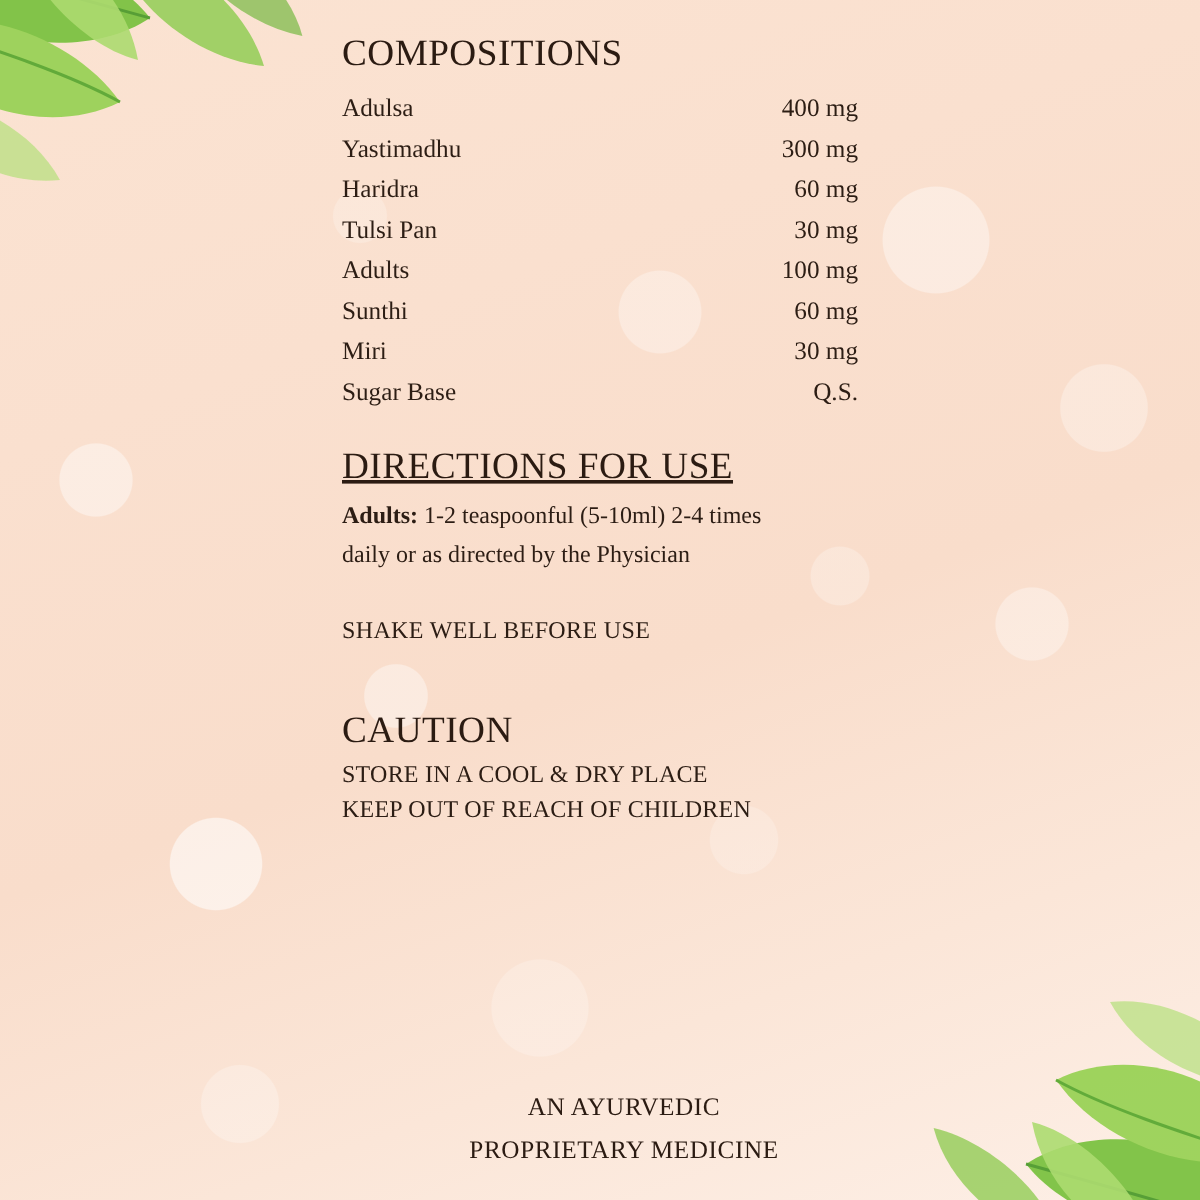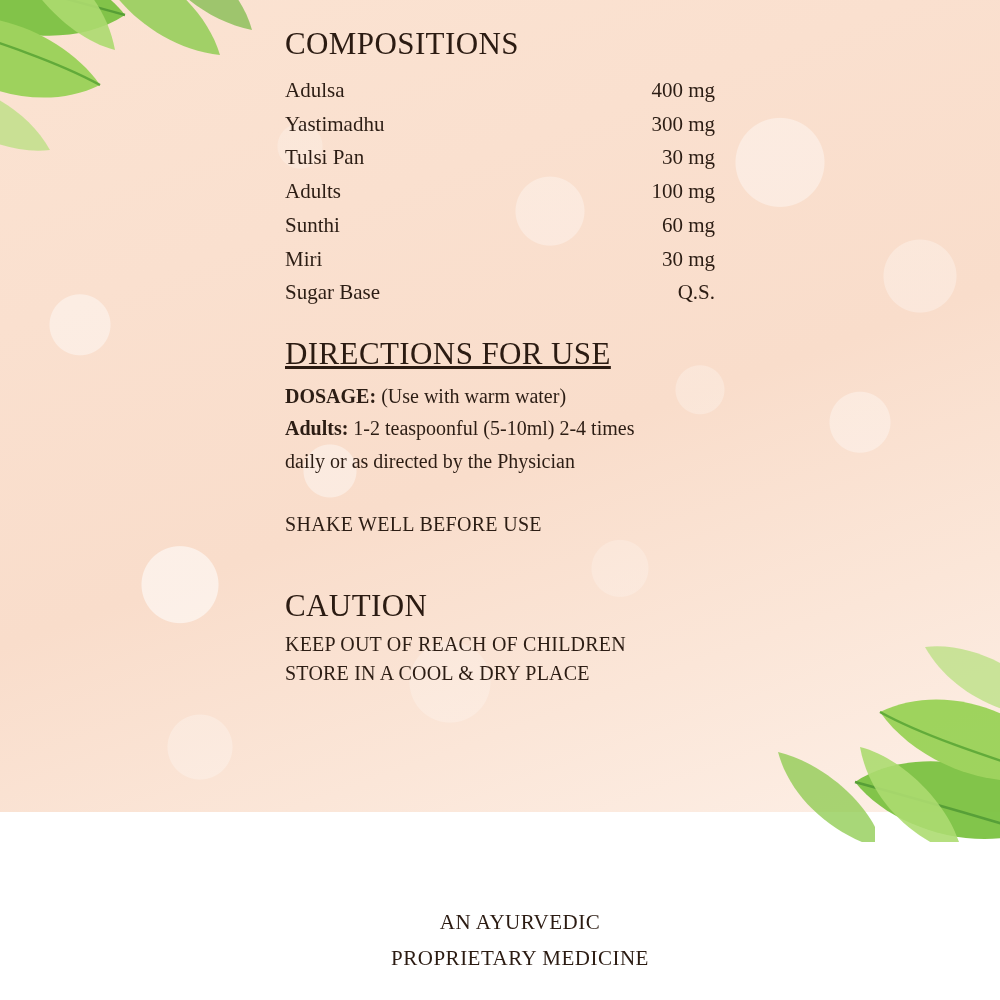--- a/index.html
+++ b/index.html
@@ -9,21 +9,21 @@
   body {
     width: 1000px;
     height: 1000px;
     overflow: hidden;
     font-family: "Liberation Serif", serif;
   }
 
   .label {
     position: relative;
     width: 1000px;
-    height: 812px;
+    height: 1000px;
     background:
       radial-gradient(circle at 18% 72%, rgba(255,255,255,0.55) 0 38px, rgba(255,255,255,0) 39px),
       radial-gradient(circle at 33% 58%, rgba(255,255,255,0.40) 0 26px, rgba(255,255,255,0) 27px),
       radial-gradient(circle at 8% 40%, rgba(255,255,255,0.42) 0 30px, rgba(255,255,255,0) 31px),
       radial-gradient(circle at 55% 26%, rgba(255,255,255,0.32) 0 34px, rgba(255,255,255,0) 35px),
       radial-gradient(circle at 78% 20%, rgba(255,255,255,0.38) 0 44px, rgba(255,255,255,0) 45px),
       radial-gradient(circle at 92% 34%, rgba(255,255,255,0.30) 0 36px, rgba(255,255,255,0) 37px),
       radial-gradient(circle at 86% 52%, rgba(255,255,255,0.34) 0 30px, rgba(255,255,255,0) 31px),
       radial-gradient(circle at 70% 48%, rgba(255,255,255,0.26) 0 24px, rgba(255,255,255,0) 25px),
       radial-gradient(circle at 45% 84%, rgba(255,255,255,0.22) 0 40px, rgba(255,255,255,0) 41px),
@@ -156,20 +156,24 @@
       <tbody>
         <tr>
           <td>Adulsa</td>
           <td class="amount">400 mg</td>
         </tr>
         <tr>
           <td>Yastimadhu</td>
           <td class="amount">300 mg</td>
         </tr>
         <tr>
+          <td>Haridra</td>
+          <td class="amount">60 mg</td>
+        </tr>
+        <tr>
           <td>Tulsi Pan</td>
           <td class="amount">30 mg</td>
         </tr>
         <tr>
           <td>Adults</td>
           <td class="amount">100 mg</td>
         </tr>
         <tr>
           <td>Sunthi</td>
           <td class="amount">60 mg</td>
@@ -181,40 +185,36 @@
         <tr>
           <td>Sugar Base</td>
           <td class="amount">Q.S.</td>
         </tr>
       </tbody>
     </table>
 
     <div class="directions">
       <h1 class="section-title">DIRECTIONS FOR USE</h1>
 
-      <div class="dir-line">
-        <b>DOSAGE:</b>
-        <span>(Use with warm water)</span>
-      </div>
 
 
       <div class="dir-line">
         <b>Adults:</b>
         <span>1-2 teaspoonful (5-10ml) 2-4 times</span>
       </div>
 
       <div class="dir-line">daily or as directed by the Physician</div>
     </div>
 
     <div class="shake">SHAKE WELL BEFORE USE</div>
 
     <div class="caution">
       <h1 class="section-title">CAUTION</h1>
+      <div class="caution-line">STORE IN A COOL &amp; DRY PLACE</div>
       <div class="caution-line">KEEP OUT OF REACH OF CHILDREN</div>
-      <div class="caution-line">STORE IN A COOL &amp; DRY PLACE</div>
     </div>
 
   </div>
 
   <div class="footer">
     <div>AN AYURVEDIC</div>
     <div>PROPRIETARY MEDICINE</div>
   </div>
 
 </div>

